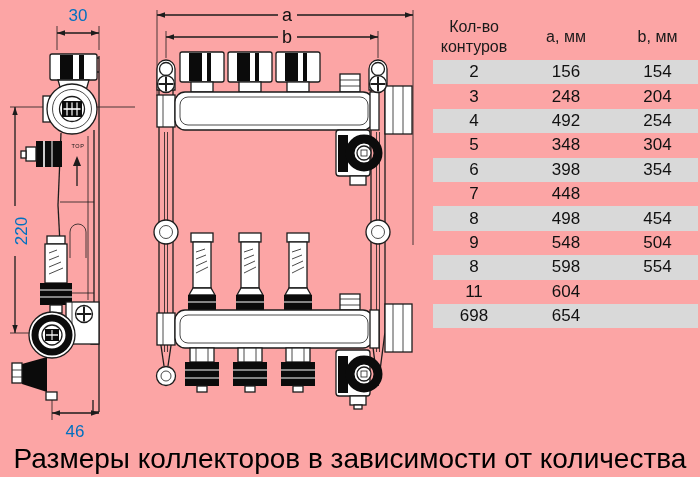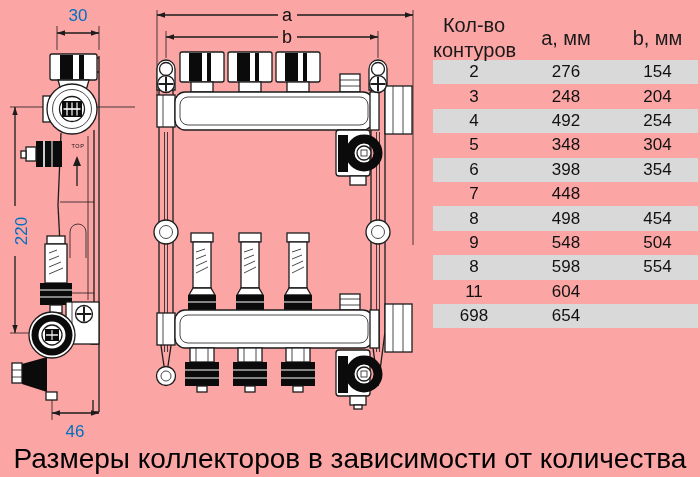--- a/index.html
+++ b/index.html
@@ -3,21 +3,21 @@
 <meta charset="utf-8">
 <style>
   html,body{margin:0;padding:0;background:#fff;}
   .canvas{position:relative;width:700px;height:477px;background:#fca5a5;overflow:hidden;
           font-family:"Liberation Sans",sans-serif;color:#000;}
   svg{position:absolute;display:block;}
   #side-view{left:0;top:0;}
   #front-view{left:140px;top:0;}
   .dim-table{position:absolute;left:433px;top:13px;width:265px;}
   .thead,.trow{display:grid;grid-template-columns:82px 102px 81px;text-align:center;}
-  .thead{height:47px;align-items:center;font-size:20px;color:#1a1a1a;}
+  .thead{height:47px;align-items:center;font-size:16px;color:#1a1a1a;}
   .th{line-height:1.25;}
   .trow{height:24.4px;align-items:center;font-size:17px;color:#111;}
   .tbody .trow:nth-child(odd){background:#d9d9d9;}
   .caption{position:absolute;left:0;top:443px;width:700px;text-align:center;
            font-size:28px;color:#000;}
   .dimtxt{font-family:"Liberation Sans",sans-serif;font-size:17px;fill:#0070c0;}
   .abtxt{font-family:"Liberation Sans",sans-serif;font-size:18px;fill:#101010;}
   .toptxt{font-family:"Liberation Sans",sans-serif;font-size:5.5px;fill:#111;letter-spacing:.6px;}
   .ln{stroke:#1c1c1c;stroke-width:1.3;fill:none;}
   .thin{stroke:#1c1c1c;stroke-width:.8;fill:none;}
@@ -347,21 +347,21 @@
 
   <div class="dim-table">
     <div class="thead">
       <div class="th">Кол-во контуров</div>
       <div class="th">a, мм</div>
       <div class="th">b, мм</div>
     </div>
     <div class="tbody">
       <div class="trow">
         <div>2</div>
-        <div>276</div>
+        <div>156</div>
         <div>154</div>
       </div>
       <div class="trow">
         <div>3</div>
         <div>248</div>
         <div>204</div>
       </div>
       <div class="trow">
         <div>4</div>
         <div>492</div>

